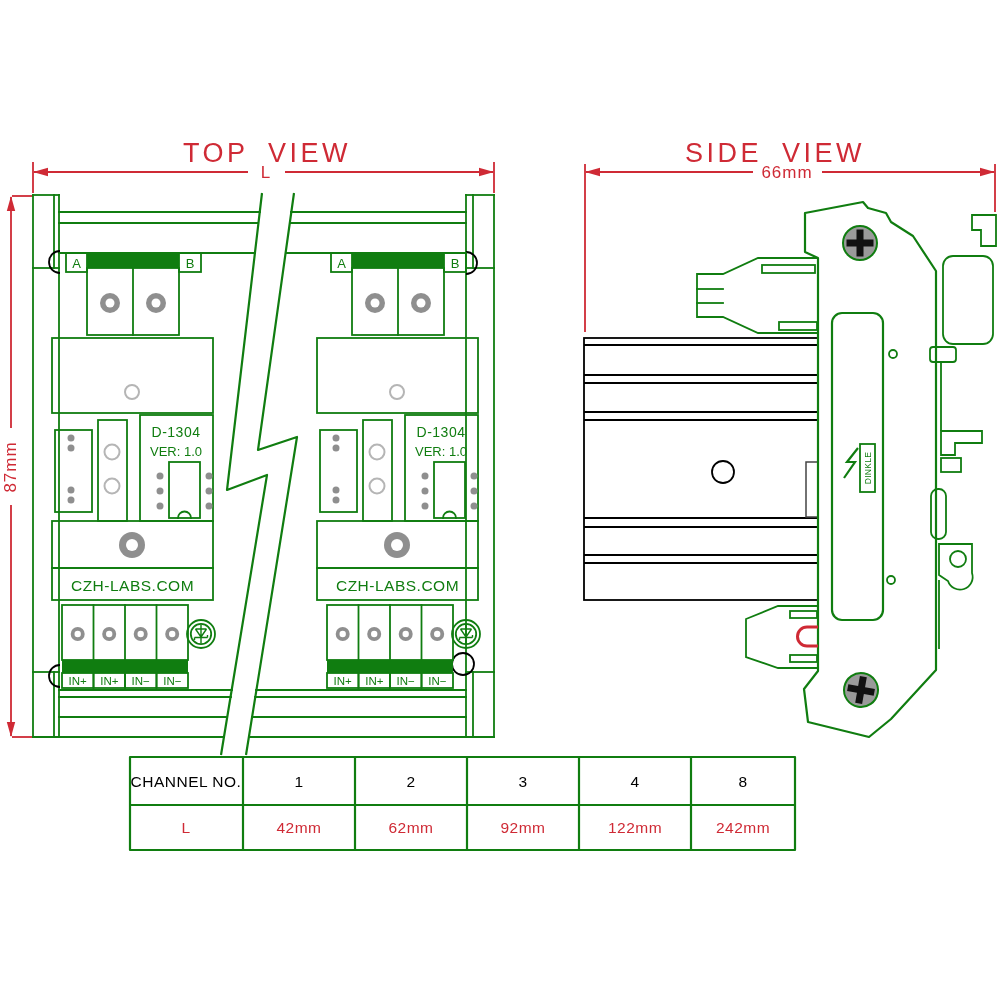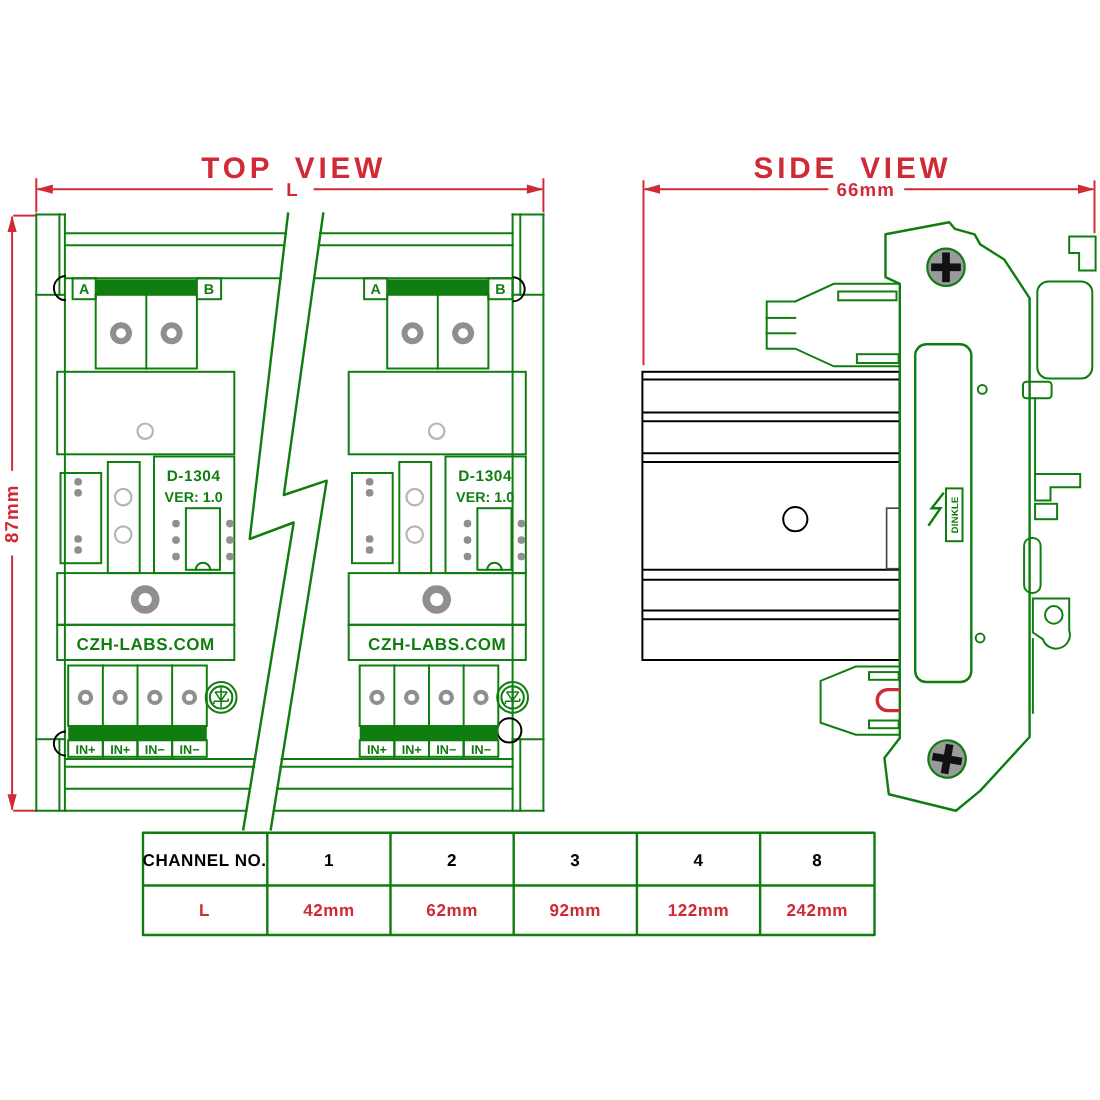--- a/index.html
+++ b/index.html
@@ -1,19 +1,19 @@
 <!DOCTYPE html>
 <html style="--green: #107d10; --red: #cf2a35; --gray: #8f8f8f; --black: #000000;"><head>
 <meta charset="utf-8">
 <style>
   :root{
     --green:#107d10; --red:#cf2a35; --gray:#8f8f8f; --black:#000;
   }
   html,body{margin:0;padding:0;background:#fff;}
-  .page{width:1000px;height:1000px;position:relative;background:#1d4ed8;font-weight:bold;}
+  .page{width:1000px;height:1000px;position:relative;background:#1d4ed8;}
   svg{display:block;}
   
   .g{stroke:var(--green);fill:none;stroke-width:1.8;stroke-linejoin:miter;stroke-linecap:square;}
   .g2{stroke:var(--green);fill:none;stroke-width:2.2;stroke-linejoin:round;}
   .gf{fill:var(--green);stroke:none;}
   
   .lg{stroke:#b5b5b5;fill:none;stroke-width:2;}
   
   .r{stroke:var(--red);fill:none;stroke-width:1.8;stroke-linecap:butt;}
   .rf{fill:var(--red);stroke:none;}

